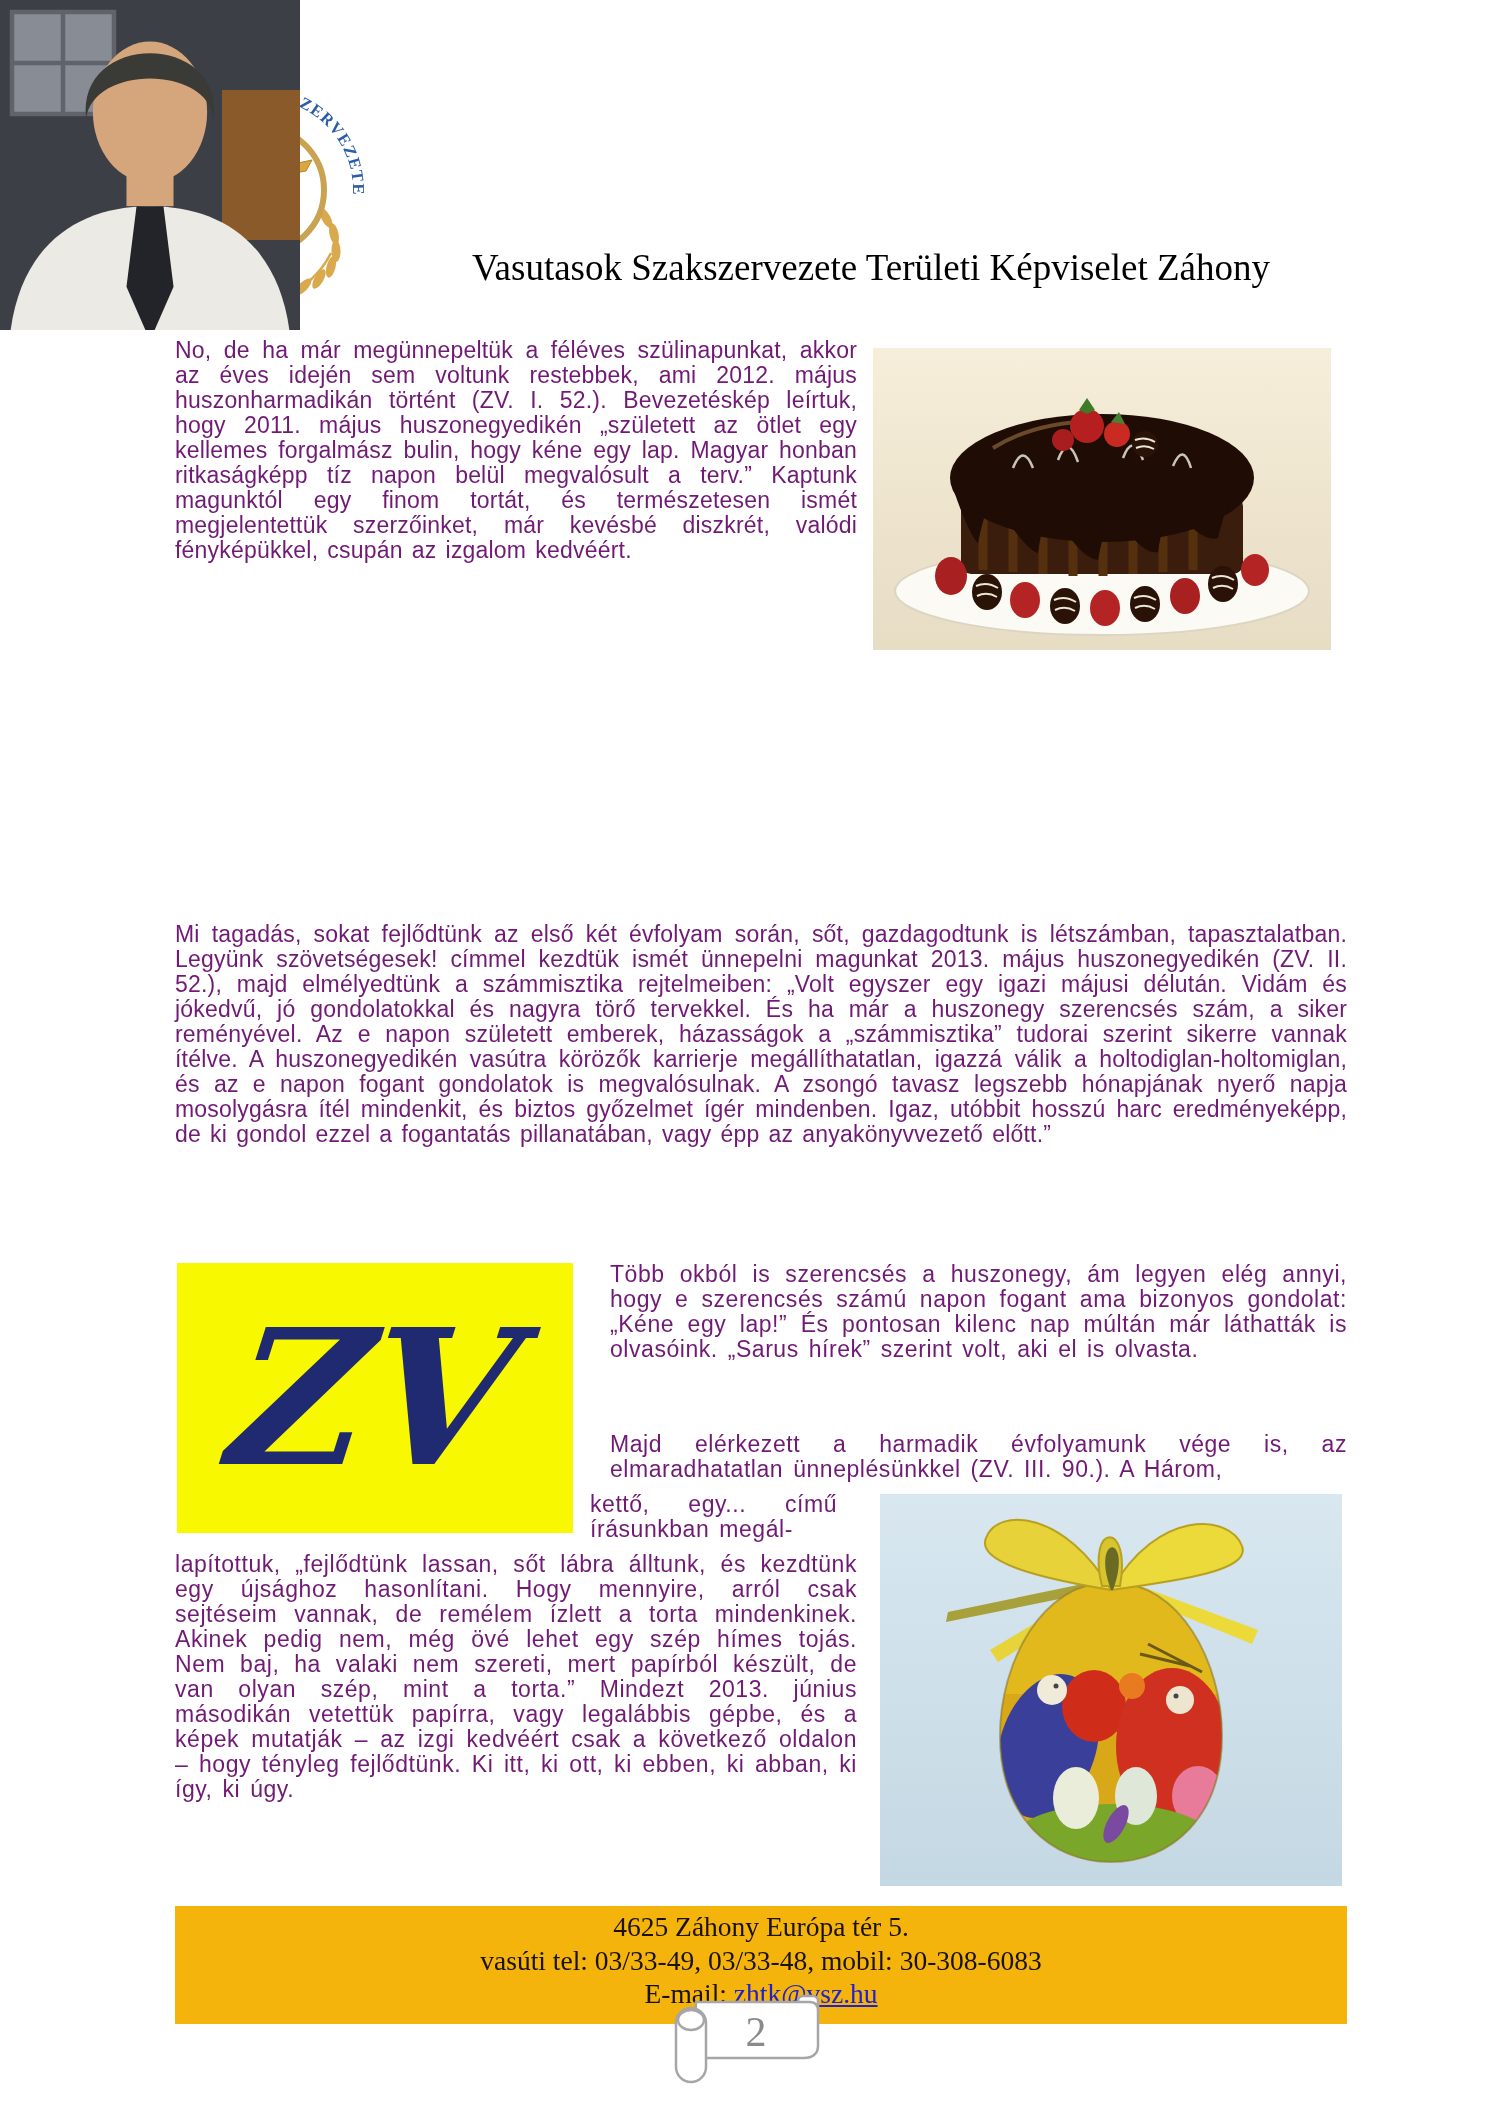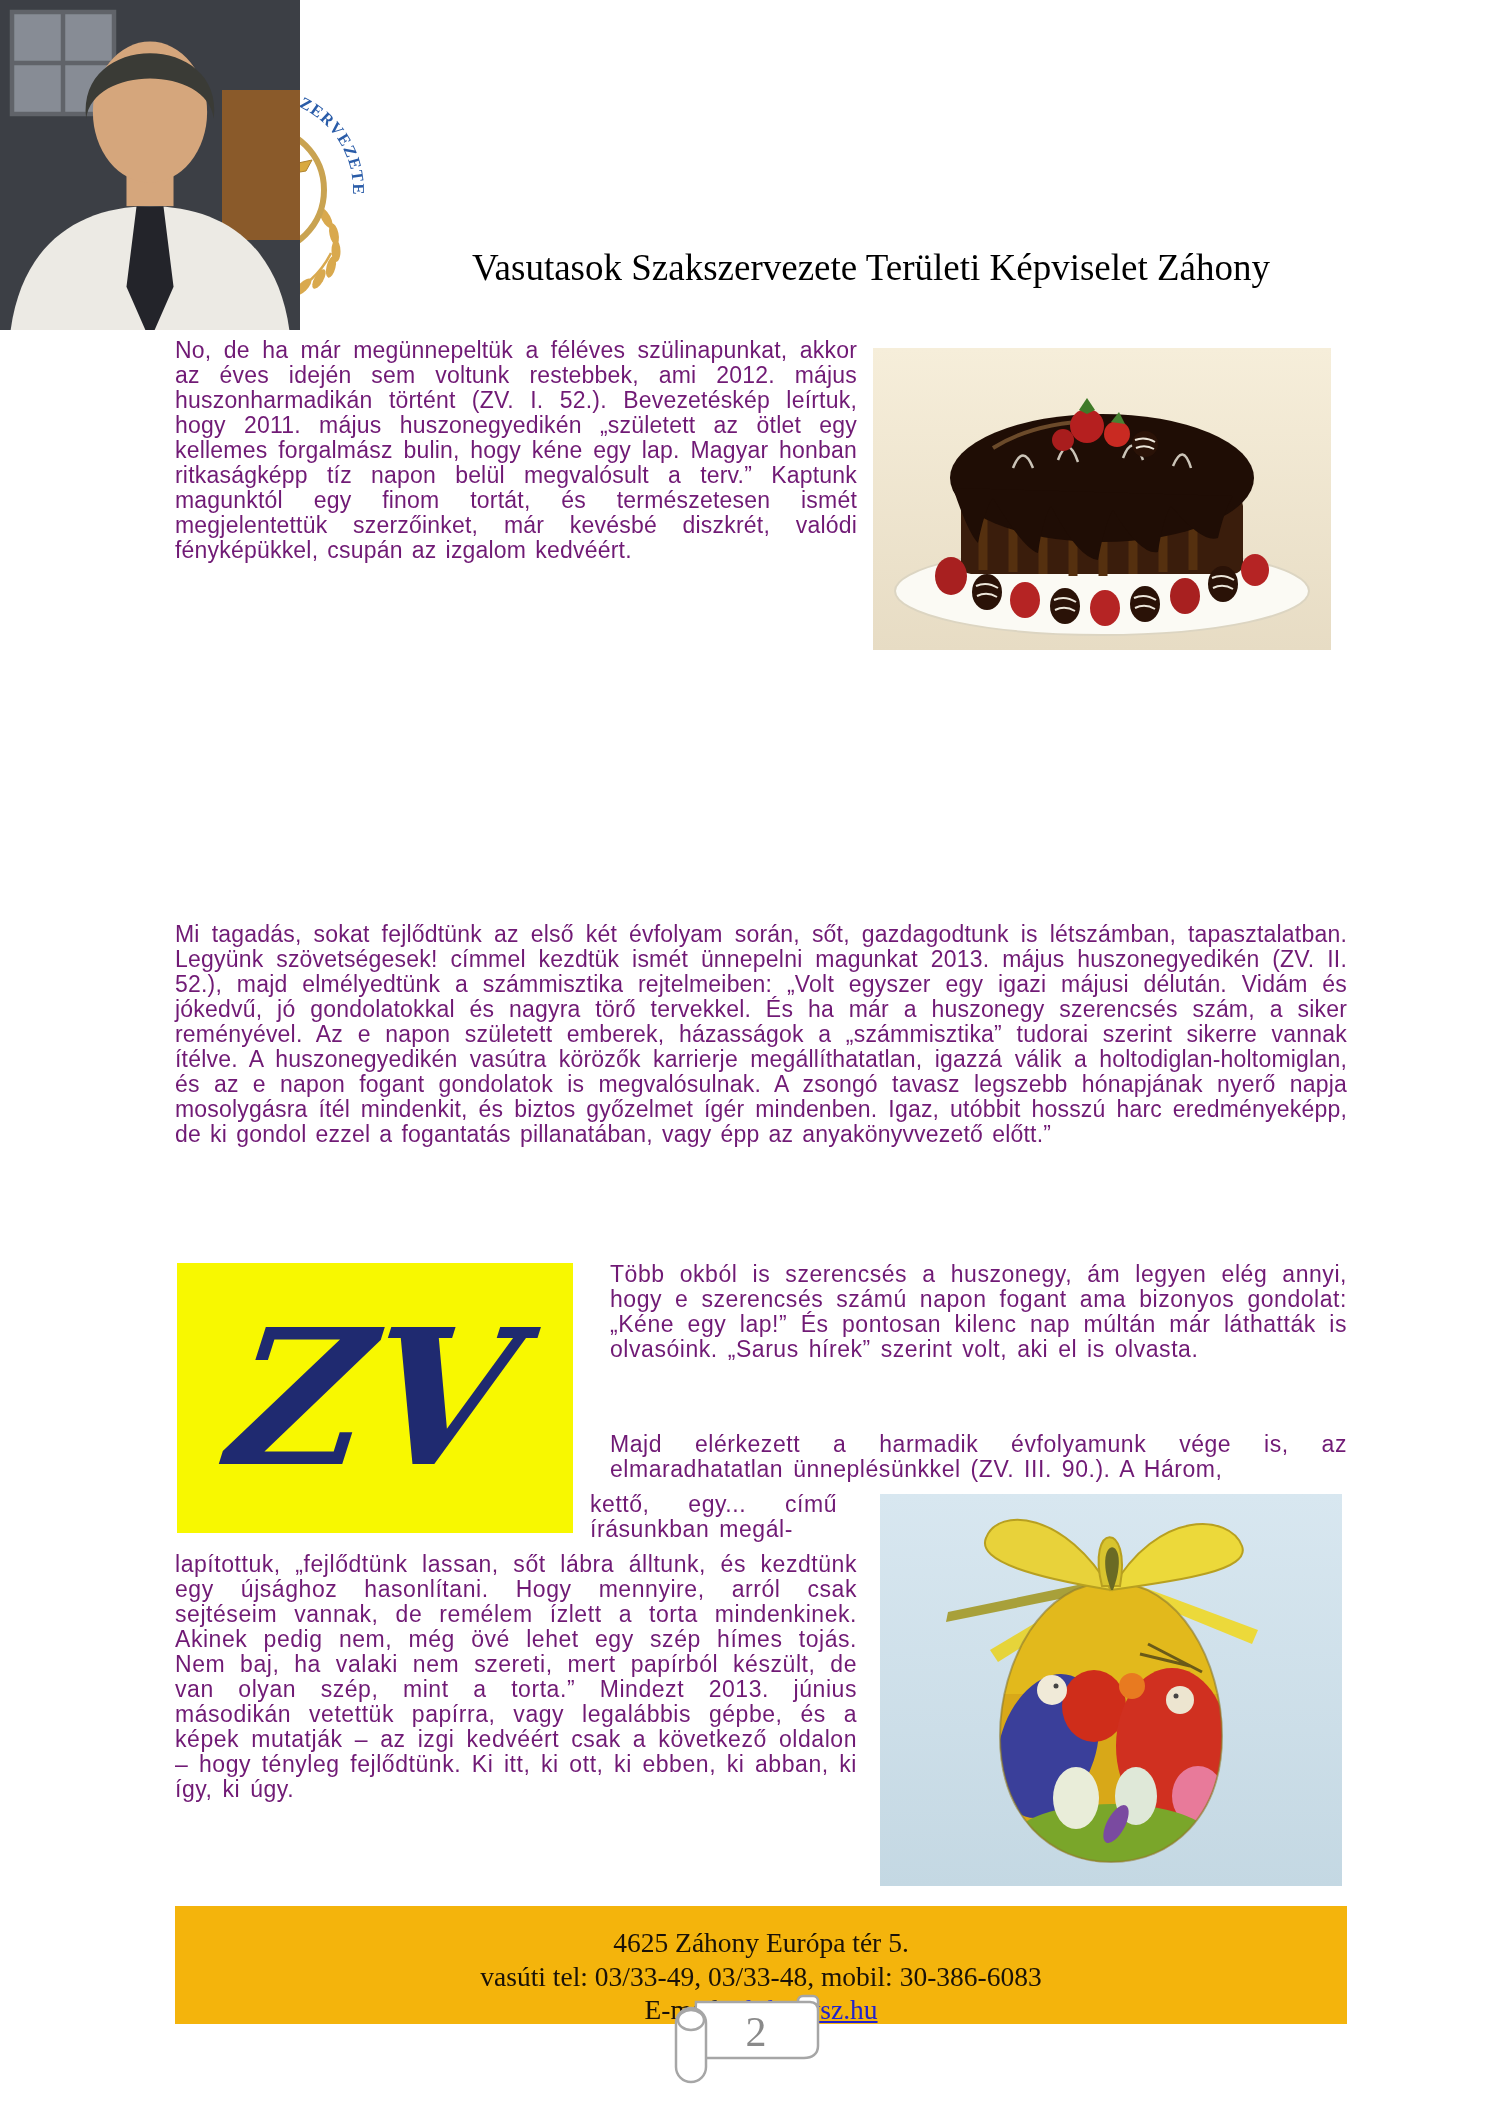--- a/index.html
+++ b/index.html
@@ -6,21 +6,21 @@
   .page{position:relative;width:1500px;height:2120px;background:#ffffff;overflow:hidden;}
   .abs{position:absolute;}
   .para{font-size:23px;line-height:25px;color:#701a75;text-align:justify;letter-spacing:.2px;word-spacing:2.5px;}
   .tight{letter-spacing:.55px;word-spacing:3px;}
   .doc-title{font-family:"Liberation Serif",serif;font-size:37px;color:#000;text-align:center;white-space:nowrap;}
   .zv-box{background:#F8F800;display:flex;align-items:center;justify-content:center;}
   .zv-text{font-family:"DejaVu Serif",serif;font-style:italic;font-weight:bold;font-size:188px;line-height:1;color:#1F2A70;transform:skewX(-7deg);}
   .photo{overflow:hidden;background:#888;}
   .photo svg{display:block;width:100%;height:100%;}
   .footer-bar{background:#F4B40C;text-align:center;font-family:"Liberation Serif",serif;
-              font-size:27.5px;line-height:33.5px;color:#1a1208;padding-top:20px;box-sizing:border-box;}
+              font-size:27.5px;line-height:33.5px;color:#1a1208;padding-top:4px;box-sizing:border-box;}
   .email-link{color:#2222CC;text-decoration:underline;cursor:pointer;}
   .imgframe svg{display:block;width:100%;height:100%;}
   .pgnum{font-family:"Liberation Serif",serif;fill:#8a8a8a;}
 </style>
 </head>
 <body>
 
 <div class="page">
 
   <div class="abs" style="left:146px;top:68px;width:230px;height:235px;">
@@ -292,21 +292,21 @@
         <path d="M 222 92 C 206 28 252 26 240 92 Z" fill="#d8c42e" stroke="#b8a020" stroke-width="2"></path>
         <path d="M 231 96 C 210 40 254 38 233 96 Z" fill="#6a6a24"></path>
       </g>
     </svg>
   </div>
 
   <div class="abs para tight" style="left:175px;top:1552px;width:682px;">lapítottuk, „fejlődtünk lassan, sőt lábra álltunk, és kezdtünk egy újsághoz hasonlítani. Hogy mennyire, arról csak sejtéseim vannak, de remélem ízlett a torta mindenkinek. Akinek pedig nem, még övé lehet egy szép hímes tojás. Nem baj, ha valaki nem szereti, mert papírból készült, de van olyan szép, mint a torta.” Mindezt 2013. június másodikán vetettük papírra, vagy legalábbis gépbe, és a képek mutatják – az izgi kedvéért csak a következő oldalon – hogy tényleg fejlődtünk. Ki itt, ki ott, ki ebben, ki abban, ki így, ki úgy.</div>
 
   <div class="abs footer-bar" style="left:175px;top:1906px;width:1172px;height:118px;">
     <div>4625 Záhony Európa tér 5.</div>
-    <div>vasúti tel: 03/33-49, 03/33-48, mobil: 30-386-6083</div>
+    <div>vasúti tel: 03/33-49, 03/33-48, mobil: 30-308-6083</div>
     <div>
       <span>E-mail: </span><a class="email-link" href="#">zhtk@vsz.hu</a>
     </div>
   </div>
 
   <div class="abs" style="left:648px;top:1994px;width:195px;height:118px;">
     <svg viewBox="0 0 195 118" width="195" height="118">
       <g fill="#ffffff" stroke="#a6a6a6" stroke-width="2.5">
         <rect x="150" y="2" width="20" height="16" rx="5"></rect>
         <path d="M 48 8 H 162 C 168 8 170 12 170 17 V 52 C 170 60 164 64 156 64 H 54 C 48 64 46 60 46 54 Z"></path>

